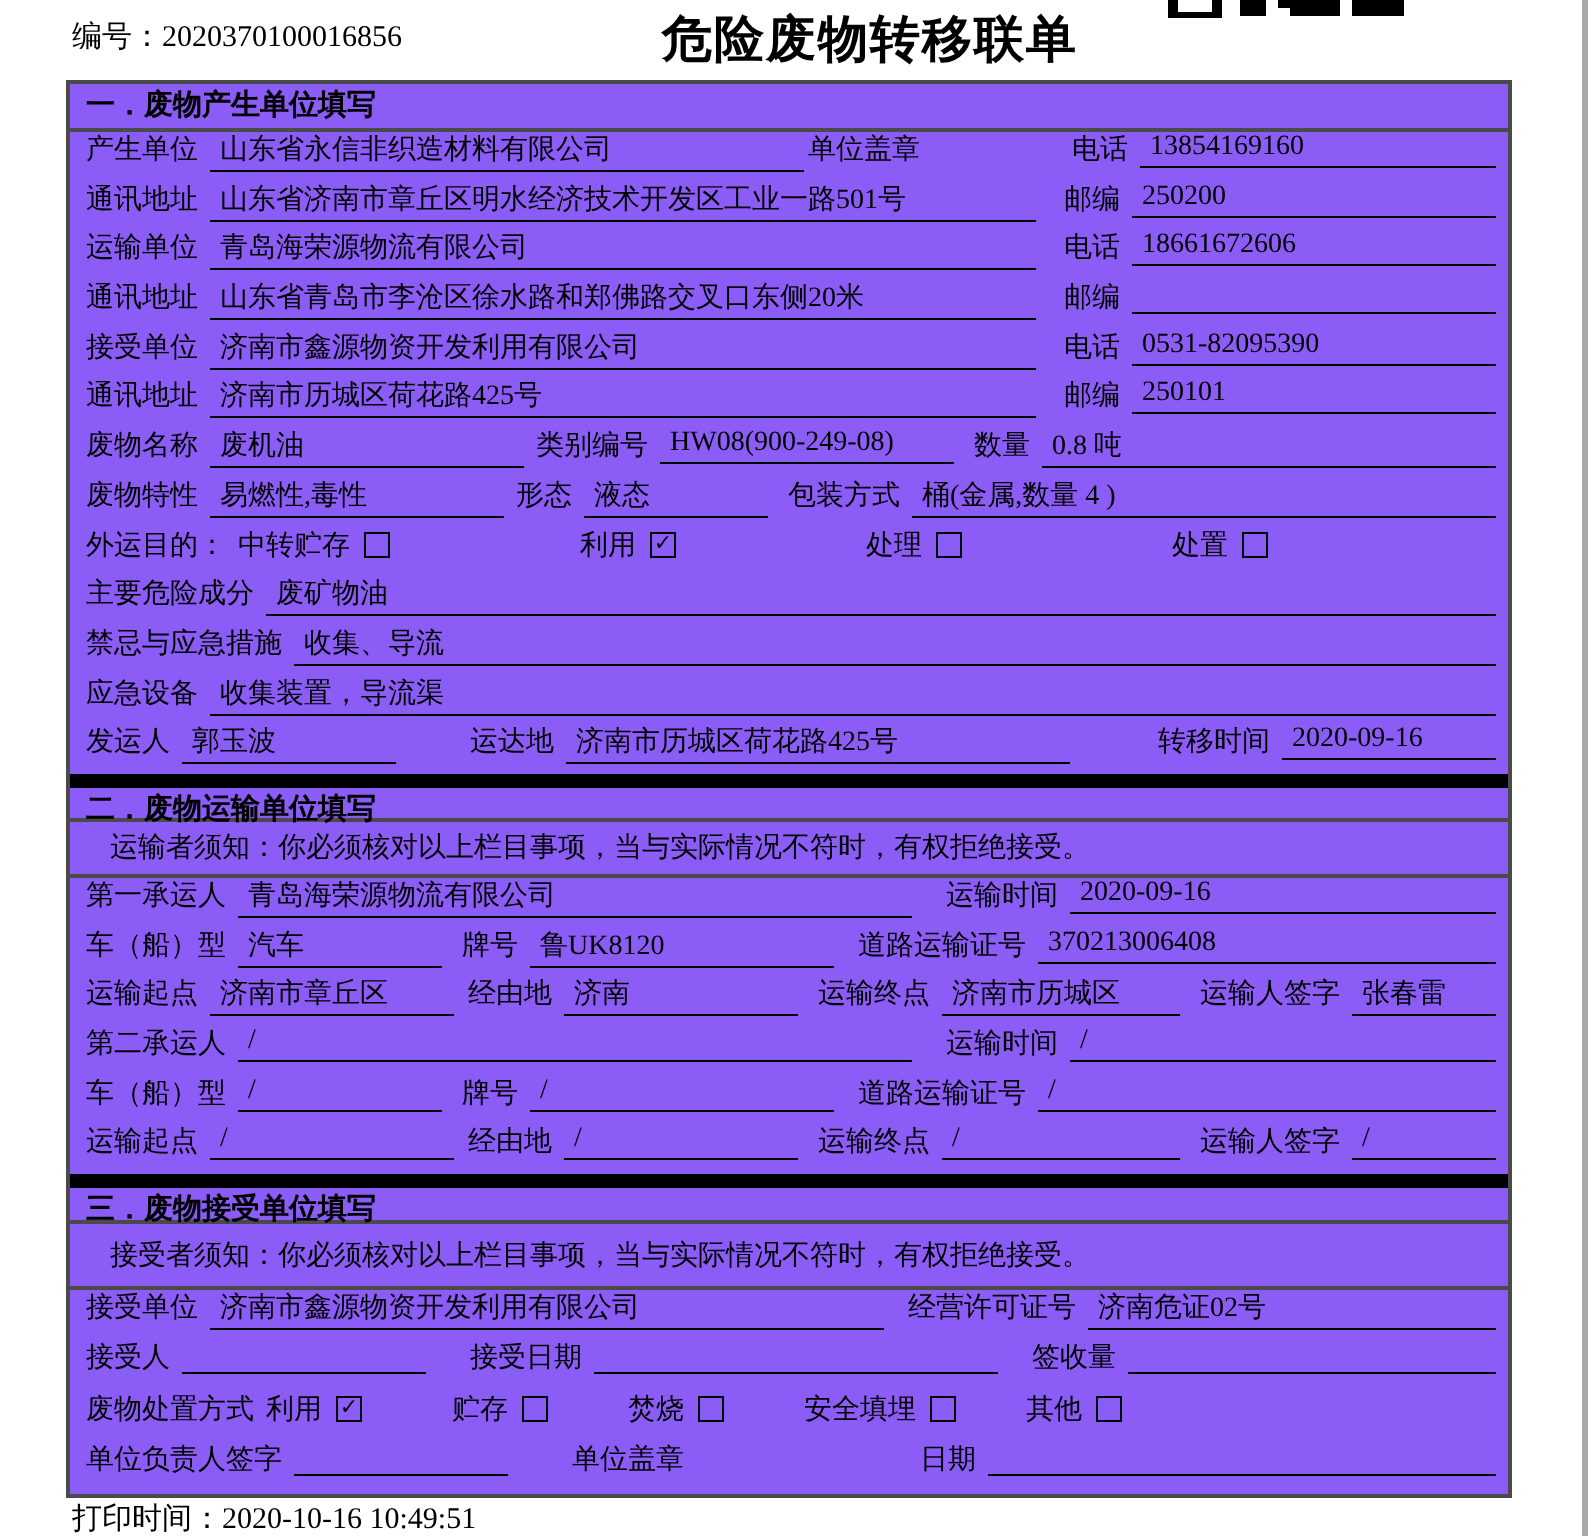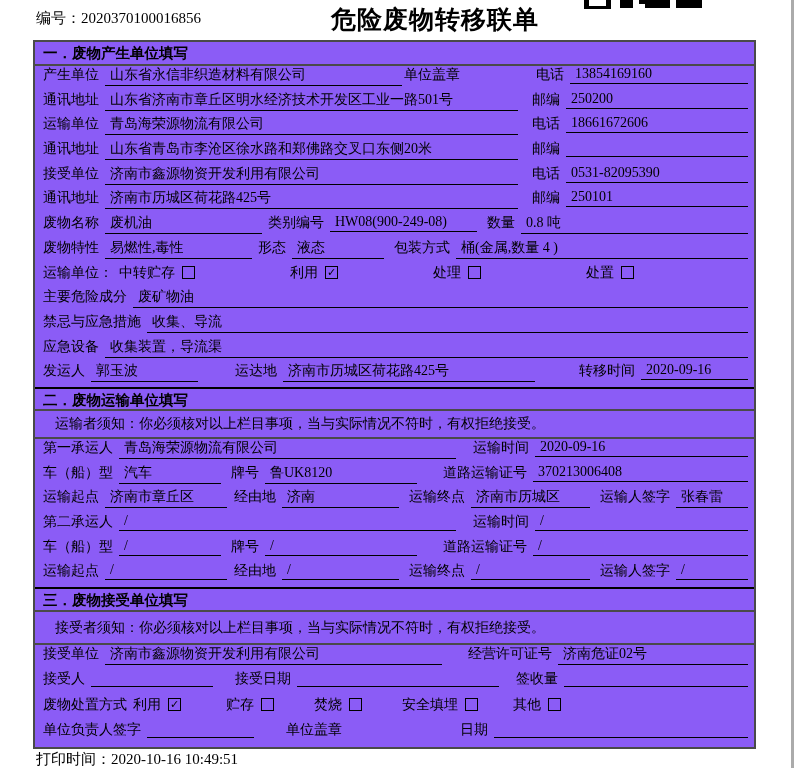--- a/index.html
+++ b/index.html
@@ -6,36 +6,36 @@
   body{width:796px;height:768px;background:#ffffff;position:relative;overflow:hidden;
        font-family:"Liberation Serif","DejaVu Serif",serif;color:#000}
   .serial{position:absolute;left:36px;top:9px;font-size:15px;white-space:nowrap}
   .doc-title{position:absolute;left:331px;top:3px;font-size:25px;font-weight:bold;letter-spacing:1px;white-space:nowrap}
   .qr{position:absolute;left:584px;top:0;width:118px;height:9px}
   .qr div{position:absolute;background:#000}
   .scan-edge{position:absolute;left:791px;top:0;width:3px;height:768px;background:#ababab}
   .form{position:absolute;left:33px;top:40px;width:723px;border:2px solid #4a4a4a;background:#8b5cf6;box-sizing:border-box}
   .sec-title{height:24px;line-height:22px;font-weight:bold;font-size:14.5px;padding-left:8px;
              border-bottom:2px solid #4a4a4a;box-sizing:border-box;white-space:nowrap}
-  .sec-title.bt{border-top:2px solid #000000}
+  .sec-title.bt{border-top:7px solid #000000}
   .sec-title.h25{height:25px;line-height:23px}
   .notice{height:28px;display:flex;align-items:center;padding-left:20px;font-size:14px;
           border-bottom:2px solid #4a4a4a;box-sizing:border-box;white-space:nowrap}
   .notice.tall{height:33px}
   .row{display:flex;align-items:flex-start;padding:0 6px 3px 6px;font-size:14px;box-sizing:border-box}
   .r1h{height:24.7px}
   .r2h{height:25.4px}
   .lbl{white-space:nowrap;padding:0 6px 0 2px;flex:0 0 auto}
   .fld{border-bottom:1px solid #000;padding:0 2px 1px 5px;white-space:nowrap;overflow:hidden;
        flex:0 0 auto;min-height:15px;box-sizing:content-box}
   .fx{flex:1 1 auto}
   .w85{width:85px}.w95{width:95px}.w100{width:100px}.w110{width:110px}.w112{width:112px}
   .w115{width:115px}.w140{width:140px}.w145{width:145px}.w150{width:150px}.w175{width:175px}
   .w195{width:195px}.w245{width:245px}.w290{width:290px}.w330{width:330px}
-  .ml4{margin-left:4px}.ml5{margin-left:5px}.ml8{margin-left:8px}.ml10{margin-left:24px}
+  .ml4{margin-left:4px}.ml5{margin-left:5px}.ml8{margin-left:8px}.ml10{margin-left:10px}
   .ml12{margin-left:12px}.ml15{margin-left:15px}.ml20{margin-left:20px}.ml25{margin-left:42px}
   .ml30{margin-left:30px}.ml35{margin-left:35px}.ml40{margin-left:40px}.ml45{margin-left:45px}
   .ml68{margin-left:68px}.ml95{margin-left:95px}.ml105{margin-left:105px}.ml110{margin-left:110px}
   .opt{display:flex;align-items:center;flex:0 0 auto;padding-bottom:1px}
   .cbox{width:13px;height:13px;border:1.5px solid #000;margin-left:7px;font-size:11px;line-height:10px;
         text-align:center;box-sizing:border-box;display:inline-block;flex:0 0 auto}
   .print-line{position:absolute;left:36px;top:750px;font-size:15px;white-space:nowrap}
 </style>
 </head>
 <body>
@@ -115,21 +115,21 @@
   <div class="row r1h">
     <span class="lbl">废物特性</span>
     <span class="fld w140">易燃性,毒性</span>
     <span class="lbl ml4">形态</span>
     <span class="fld w85">液态</span>
     <span class="lbl ml8">包装方式</span>
     <span class="fld fx">桶(金属,数量 4 )</span>
   </div>
 
   <div class="row r1h">
-    <span class="lbl">运输单位：</span>
+    <span class="lbl">外运目的：</span>
     <span class="opt">
       <span>中转贮存</span>
       <span class="cbox"></span>
     </span>
     <span class="opt ml95">
       <span>利用</span>
       <span class="cbox">✓</span>
     </span>
     <span class="opt ml95">
       <span>处理</span>

